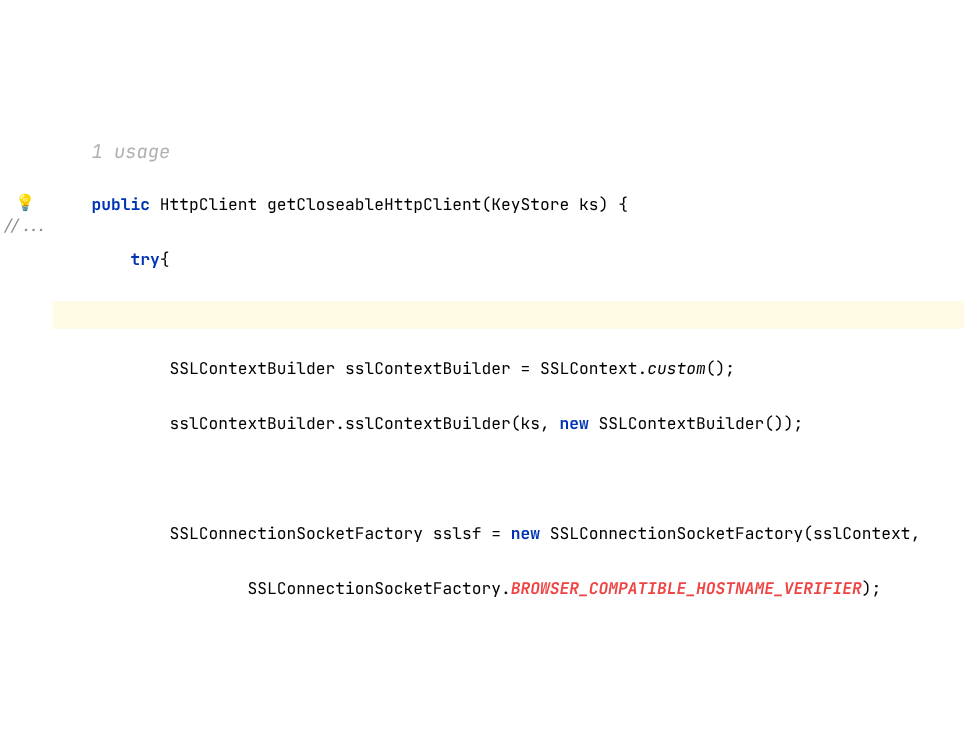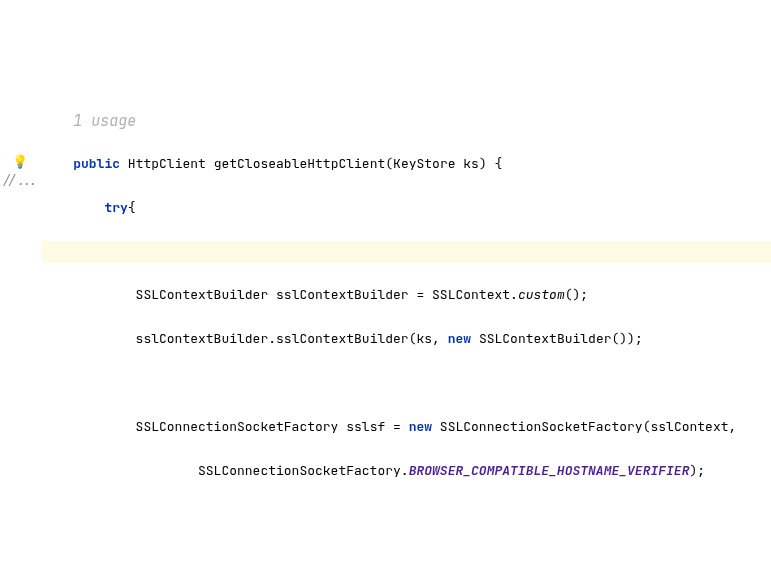--- a/index.html
+++ b/index.html
@@ -52,21 +52,21 @@
       height: 22px;
       display: block;
     }
     .hl-line {
       background: #fffae3;
       display: block;
       width: 100%;
     }
     .kw { color: #0033b3; font-weight: bold; }
     .static-method { color: #000000; font-style: italic; }
-    .const { color: #4c1d95; font-style: italic; font-weight: bold; }
+    .const { color: #ef4444; font-style: italic; font-weight: bold; }
     .underline { text-decoration: underline; text-decoration-color: #ababab; text-underline-offset: 2px; }
     .usage-hint {
       color: #b0b0b0;
       font-size: 15px;
       font-style: italic;
     }
   </style>
 </head>
 <body>
 

